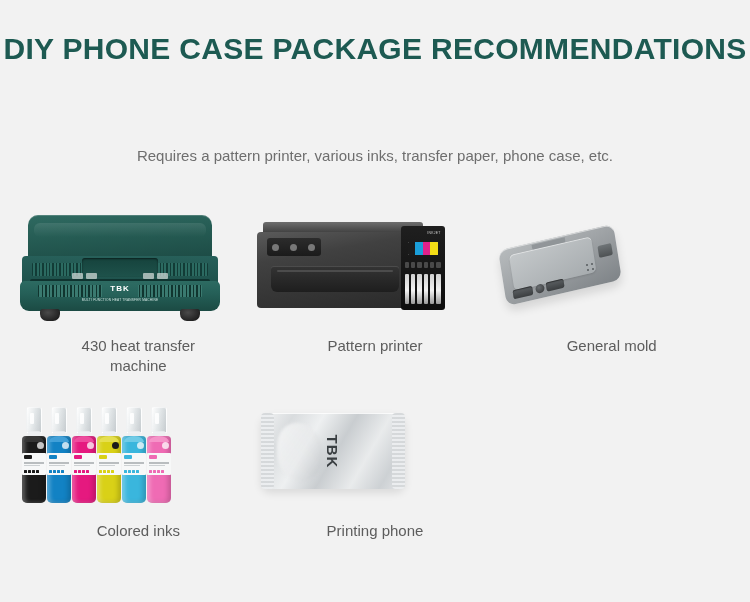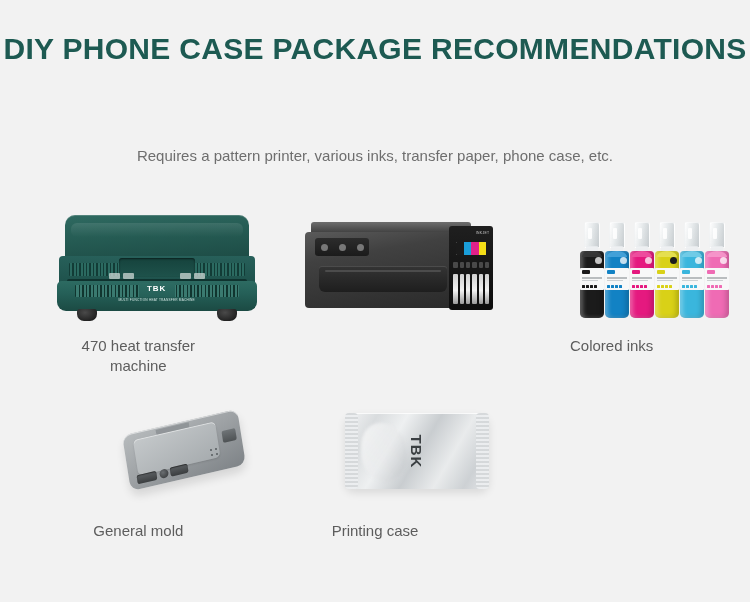--- a/index.html
+++ b/index.html
@@ -68,21 +68,21 @@
     flex-direction: column;
     align-items: center;
   }
 
   .art {
     position: relative;
     width: 100%;
     height: 140px;
     display: flex;
     align-items: center;
-    justify-content: flex-end;
+    justify-content: flex-start;
   }
 
   .caption {
     font-size: 15px;
     color: #5d5d5d;
     text-align: center;
     line-height: 1.35;
     max-width: 170px;
   }
 
@@ -404,21 +404,21 @@
           <div class="press-gap"></div>
           <div class="press-body"></div>
           <div class="press-body-vent"></div>
           <div class="press-logo-bg"></div>
           <div class="press-logo">TBK</div>
           <div class="press-sub">MULTI FUNCTION HEAT TRANSFER MACHINE</div>
           <div class="foot l"></div>
           <div class="foot r"></div>
         </div>
       </div>
-      <div class="caption">470 heat transfer machine</div>
+      <div class="caption">430 heat transfer machine</div>
     </div>
 
     <div class="cell">
       <div class="art">
         <div class="printer">
           <div class="pr-top"></div>
           <div class="pr-main"></div>
           <div class="pr-panel">
               <i></i>
               <i></i>
@@ -445,20 +445,38 @@
                 <i></i>
                 <i></i>
                 <i></i>
                 <i></i>
                 <i></i>
                 <i></i>
               </div>
           </div>
         </div>
       </div>
+      <div class="caption">Pattern printer</div>
+    </div>
+
+    <div class="cell">
+      <div class="art">
+        <div class="mold">
+          <div class="mold-body">
+            <div class="mold-notch"></div>
+            <div class="mold-plate"></div>
+            <div class="mold-side"></div>
+            <div class="mold-dots"></div>
+            <div class="mold-port p1"></div>
+            <div class="mold-hole"></div>
+            <div class="mold-port p2"></div>
+          </div>
+        </div>
+      </div>
+      <div class="caption">General mold</div>
     </div>
 
     <div class="cell">
       <div class="art">
         <div class="inks">
           <div class="bottle">
             <div class="b-cap"></div>
             <div class="b-neck"></div>
             <div class="b-body" style="background:#1b1b1b"></div>
             <div class="b-shoulder" style="background:#3a3a3a"></div>
@@ -565,45 +583,28 @@
                 </span>
             </div>
           </div>
         </div>
       </div>
       <div class="caption">Colored inks</div>
     </div>
 
     <div class="cell">
       <div class="art">
-        <div class="mold">
-          <div class="mold-body">
-            <div class="mold-notch"></div>
-            <div class="mold-plate"></div>
-            <div class="mold-side"></div>
-            <div class="mold-dots"></div>
-            <div class="mold-port p1"></div>
-            <div class="mold-hole"></div>
-            <div class="mold-port p2"></div>
-          </div>
-        </div>
-      </div>
-      <div class="caption">General mold</div>
-    </div>
-
-    <div class="cell">
-      <div class="art">
         <div class="pouch">
           <div class="pouch-bag"></div>
           <div class="pouch-crease"></div>
           <div class="pouch-seal l"></div>
           <div class="pouch-seal r"></div>
           <div class="pouch-logo">
             <span>TBK</span>
           </div>
         </div>
       </div>
-      <div class="caption">Printing case</div>
+      <div class="caption">Printing phone</div>
     </div>
 
 
   </div>
 </div>
 
 </body></html>

